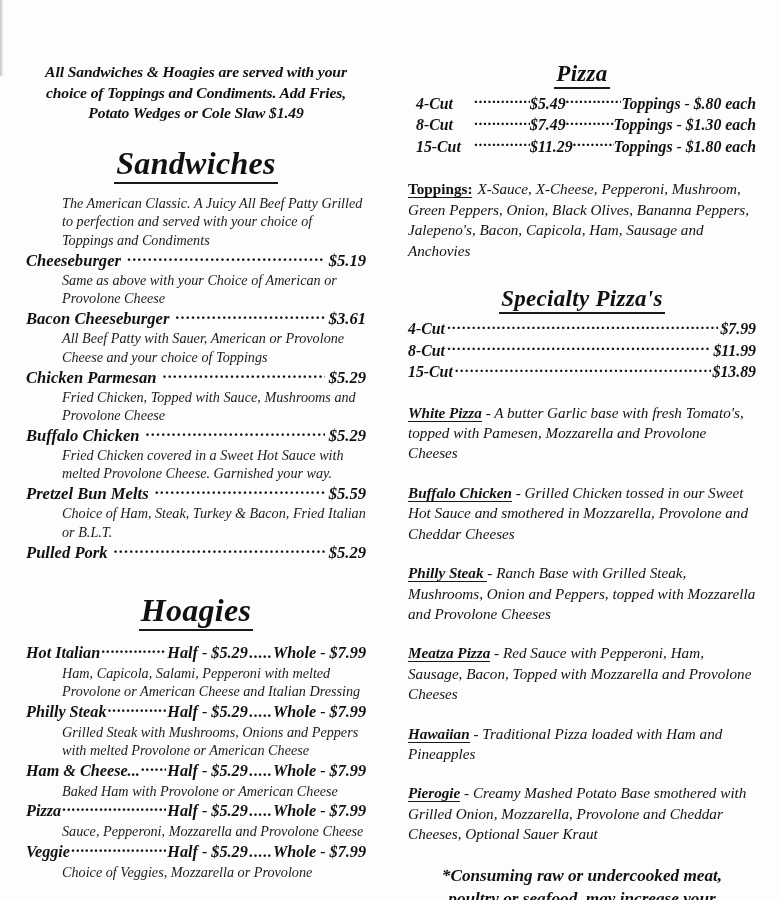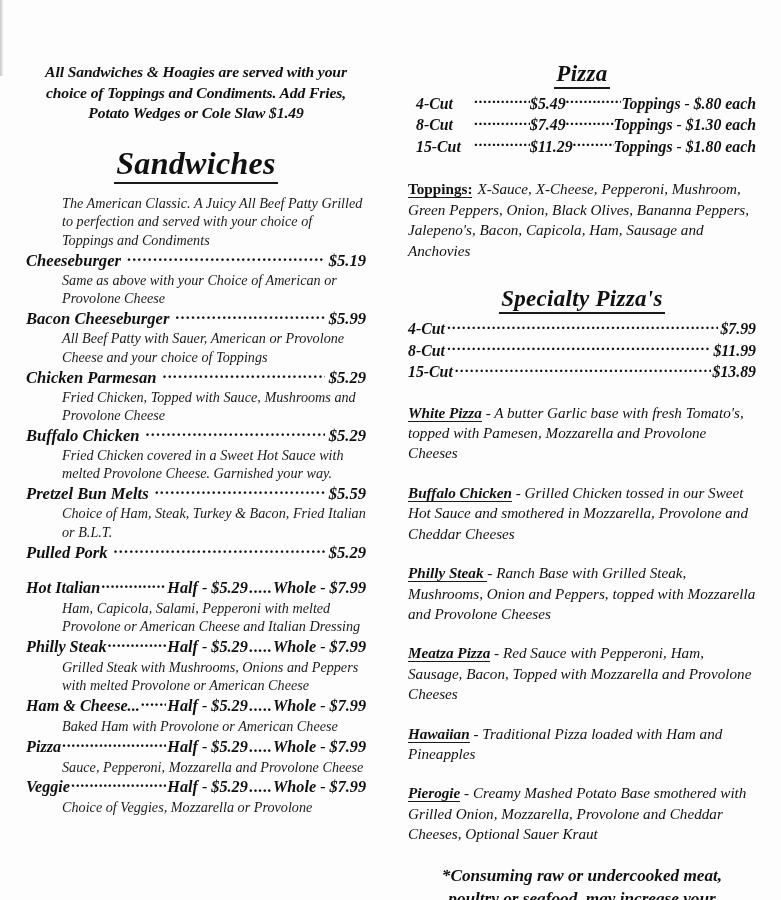--- a/index.html
+++ b/index.html
@@ -283,21 +283,21 @@
           <span class="leader"></span>
           <span class="item-price">$5.19</span>
         </div>
         <div class="item-desc">Same as above with your Choice of American or Provolone Cheese</div>
       </div>
 
       <div class="item">
         <div class="item-line">
           <span class="item-name">Bacon Cheeseburger</span>
           <span class="leader"></span>
-          <span class="item-price">$5.99</span>
+          <span class="item-price">$3.61</span>
         </div>
         <div class="item-desc">All Beef Patty with Sauer, American or Provolone Cheese and your choice of Toppings</div>
       </div>
 
       <div class="item">
         <div class="item-line">
           <span class="item-name">Chicken Parmesan</span>
           <span class="leader"></span>
           <span class="item-price">$5.29</span>
         </div>
@@ -325,20 +325,23 @@
       <div class="item">
         <div class="item-line">
           <span class="item-name">Pulled Pork</span>
           <span class="leader"></span>
           <span class="item-price">$5.29</span>
         </div>
       </div>
 
     </div>
 
+    <div class="section-heading" id="heading-hoagies">
+      <span>Hoagies</span>
+    </div>
 
     <div class="item-list" id="hoagie-list">
 
       <div class="item">
         <div class="hoagie-line">
           <span class="hoagie-name">Hot Italian</span>
           <span class="hoagie-leader"></span>
           <span class="hoagie-half">Half -</span>
           <span class="hoagie-half" style="padding-left:4px">$5.29</span>
           <span class="hoagie-dots">.....</span>

